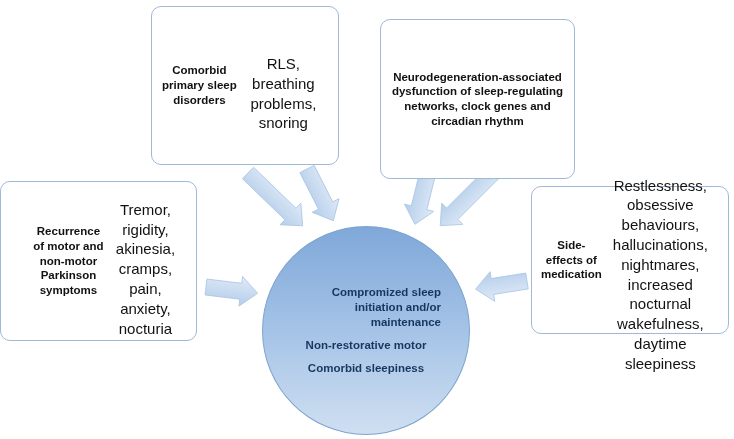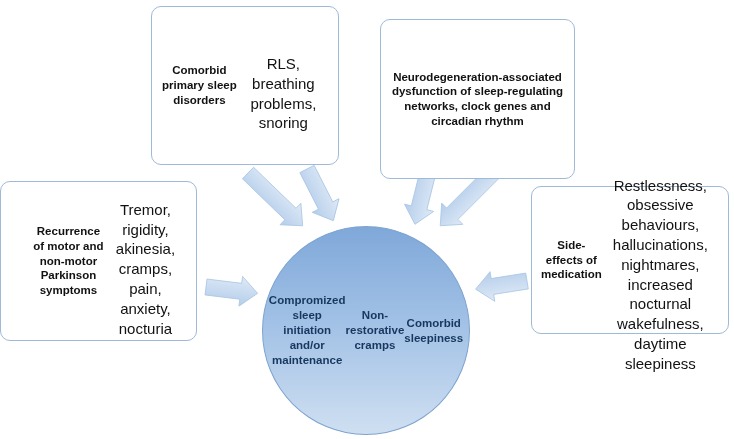--- a/index.html
+++ b/index.html
@@ -52,24 +52,24 @@
   .box-medication .body { margin-top: 29px; }
 
   .circle {
     position: absolute;
     left: 262px; top: 226px;
     width: 208px; height: 209px;
     border-radius: 50%;
     background: linear-gradient(180deg, #7fa8d9 0%, #a3c2e6 48%, #cfdff1 100%);
     border: 1px solid #7da3cf;
     display: flex;
-    flex-direction: row;
+    flex-direction: column;
     align-items: center;
     justify-content: center;
-    text-align: center;
+    text-align: right;
     padding: 0 28px;
     color: #17375e;
     font-weight: bold;
     font-size: 11.5px;
     line-height: 1.3;
   }
   .circle .cline { margin: 4px 0; }
 </style>
 </head>
 <body>
@@ -107,17 +107,17 @@
     <div class="body">Tremor, rigidity, akinesia, cramps, pain, anxiety, nocturia</div>
   </div>
 
   <div class="box box-medication">
     <div class="title">Side-effects of medication</div>
     <div class="body">Restlessness, obsessive behaviours, hallucinations, nightmares, increased nocturnal wakefulness, daytime sleepiness</div>
   </div>
 
   <div class="circle">
     <div class="cline">Compromized sleep initiation and/or maintenance</div>
-    <div class="cline">Non-restorative cramps</div>
+    <div class="cline">Non-restorative motor</div>
     <div class="cline">Comorbid sleepiness</div>
   </div>
 
 </div>
 
 </body></html>

